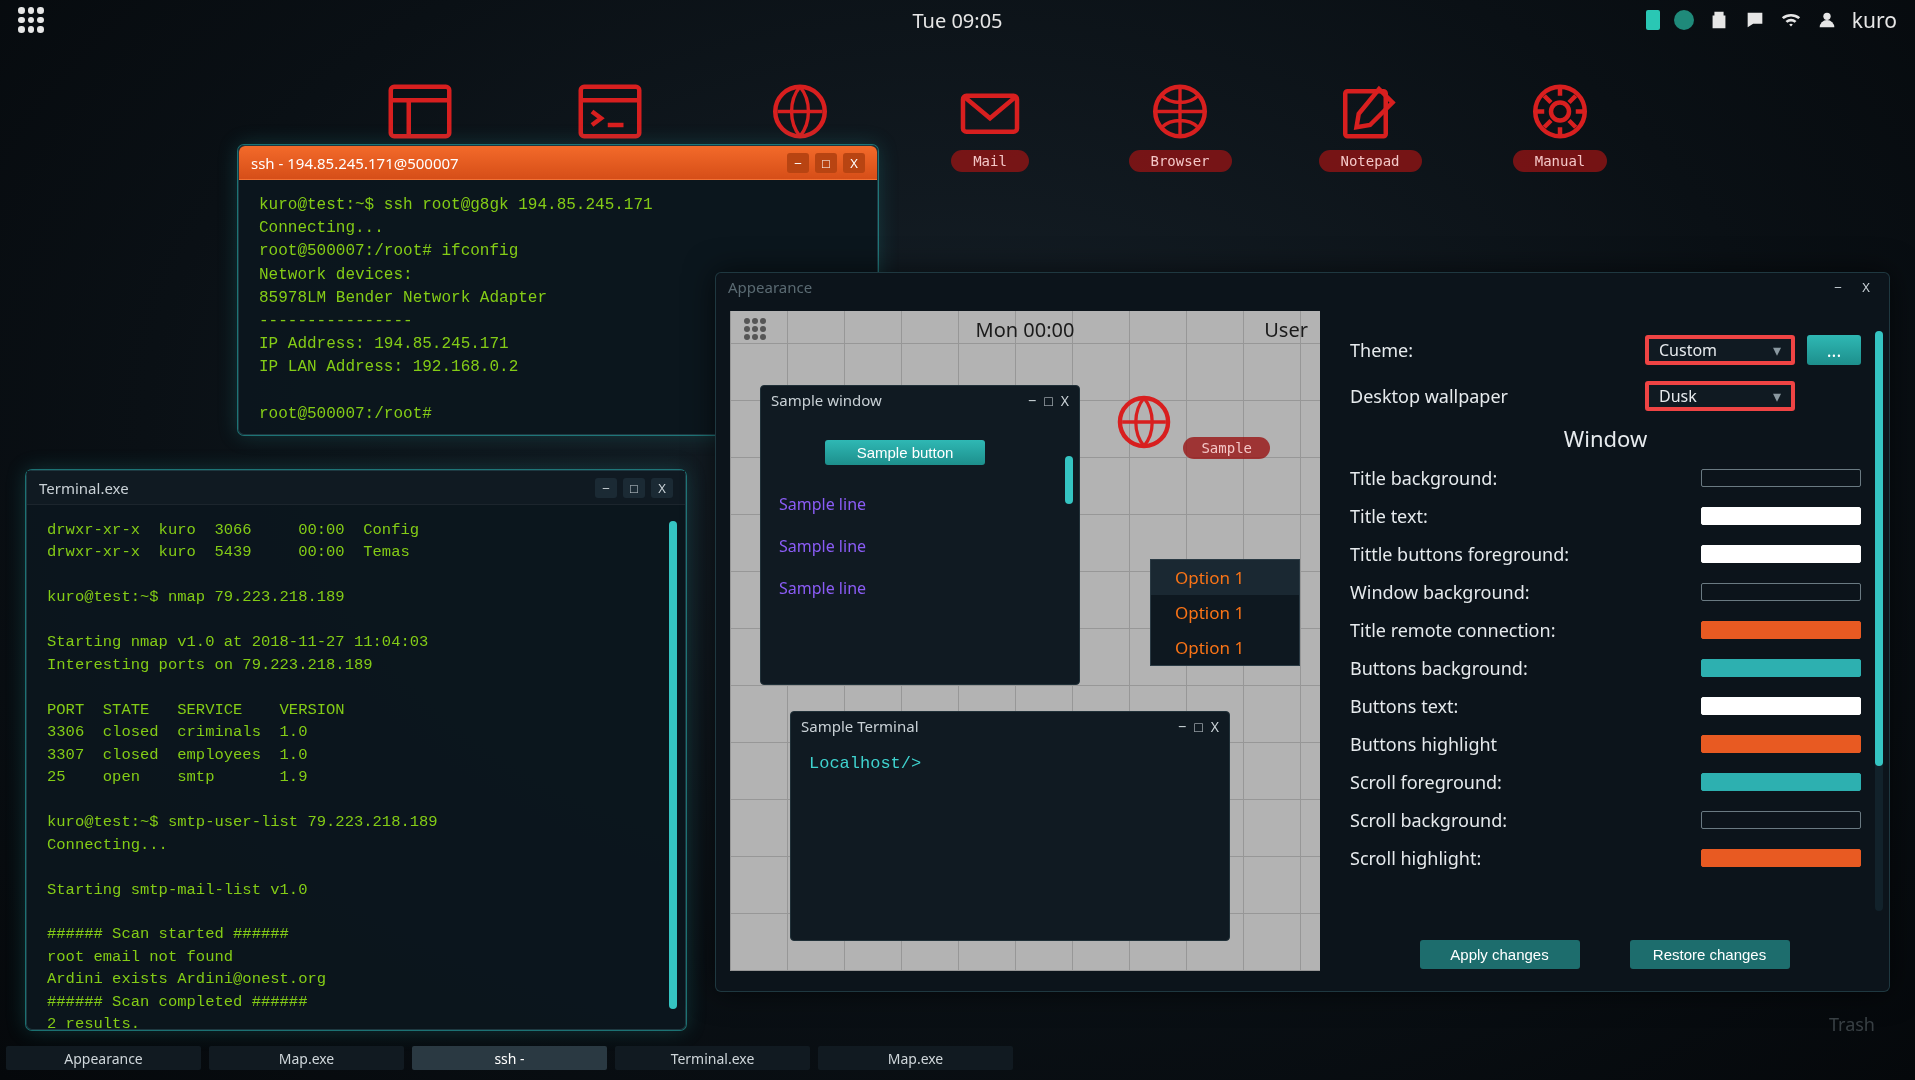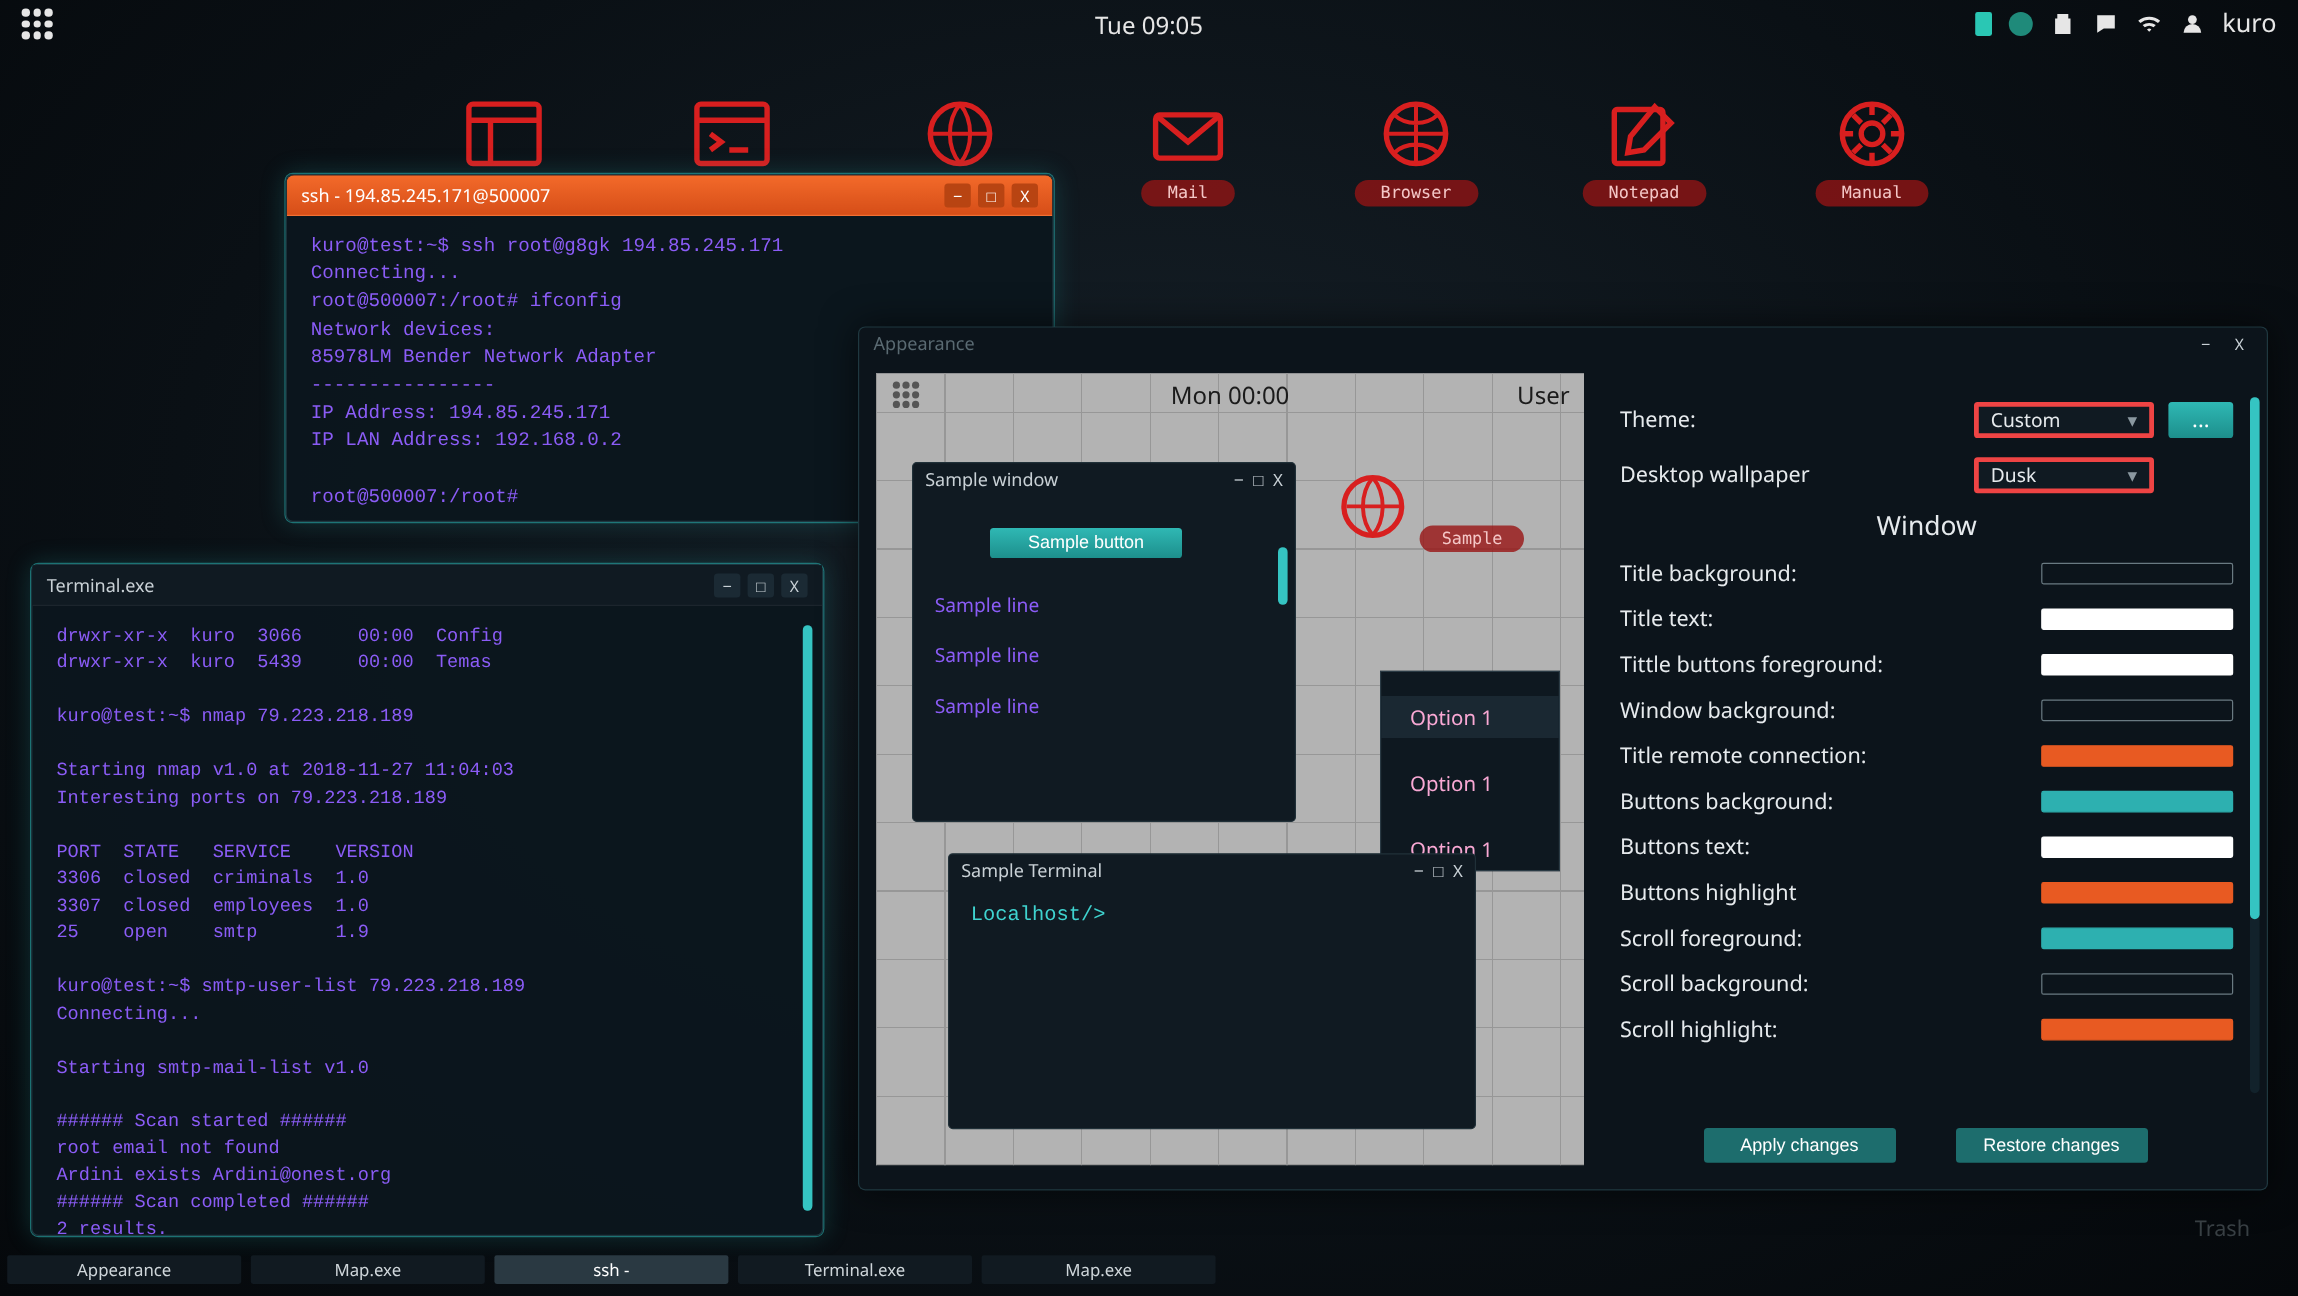--- a/index.html
+++ b/index.html
@@ -87,21 +87,21 @@
   }
   .titlebar.dark { background: #101a22; color: #c9d1d6; }
   .titlebar.orange { background: linear-gradient(#f36a2a, #d64e18); color: #fff; border-radius: 6px 6px 0 0;}
   .titlebar.orange .ctrls .c { background: #b84412; color:#fff; }
   .titlebar.dark .ctrls .c { background: #1b2a34; color:#c9d1d6; }
 
   .win .body {
     flex: 1; padding: 14px 20px; overflow: hidden;
     font-size: 16px; line-height: 1.45;
   }
-  .win .body.term { color: #8b5cf6; white-space: pre; }
+  .win .body.term { color: #84cc16; white-space: pre; }
   .win .scrollbar {
     position: absolute; right: 8px; width: 8px;
     background: #12222b; border-radius: 4px;
   }
   .win .scrollbar .thumb { width:100%; background: var(--cyan-bright); border-radius:4px; }
 
   
   .appearance-body {
     display: flex; flex: 1; padding: 0;
   }
@@ -157,21 +157,21 @@
   .mini-win .mtb { height:28px; display:flex; align-items:center; padding:0 10px; color:#c9d1d6; font-size:15px;}
   .mini-win .mtb .mc { display:flex; gap:8px; margin-left:auto; font-size:14px;}
   .mini-win .mb { padding:14px 18px; }
   .mini-win .line { color:#8b5cf6; font-size:16px; padding:10px 0;}
   .mini-scroll{ position:absolute; right:6px; top:70px; width:8px; height:48px; background:var(--cyan-bright); border-radius:4px;}
 
   .context-menu {
     position:absolute; background:#0e1820; border:1px solid #2a3a44;
     font-size:17px;
   }
-  .context-menu div { padding:6px 24px; color:#f9a8d4;margin-top:20px;}
+  .context-menu div { padding:6px 24px; color:#f97316;}
   .context-menu div:first-child { background:#1a2832; }
 
   
   .taskbar {
     position: absolute; left: 6px; bottom: 10px;
     display: flex; gap: 8px;
   }
   .taskbar .task {
     width: 195px; height: 24px; background:#111a21;
     display:flex; align-items:center; justify-content:center;

